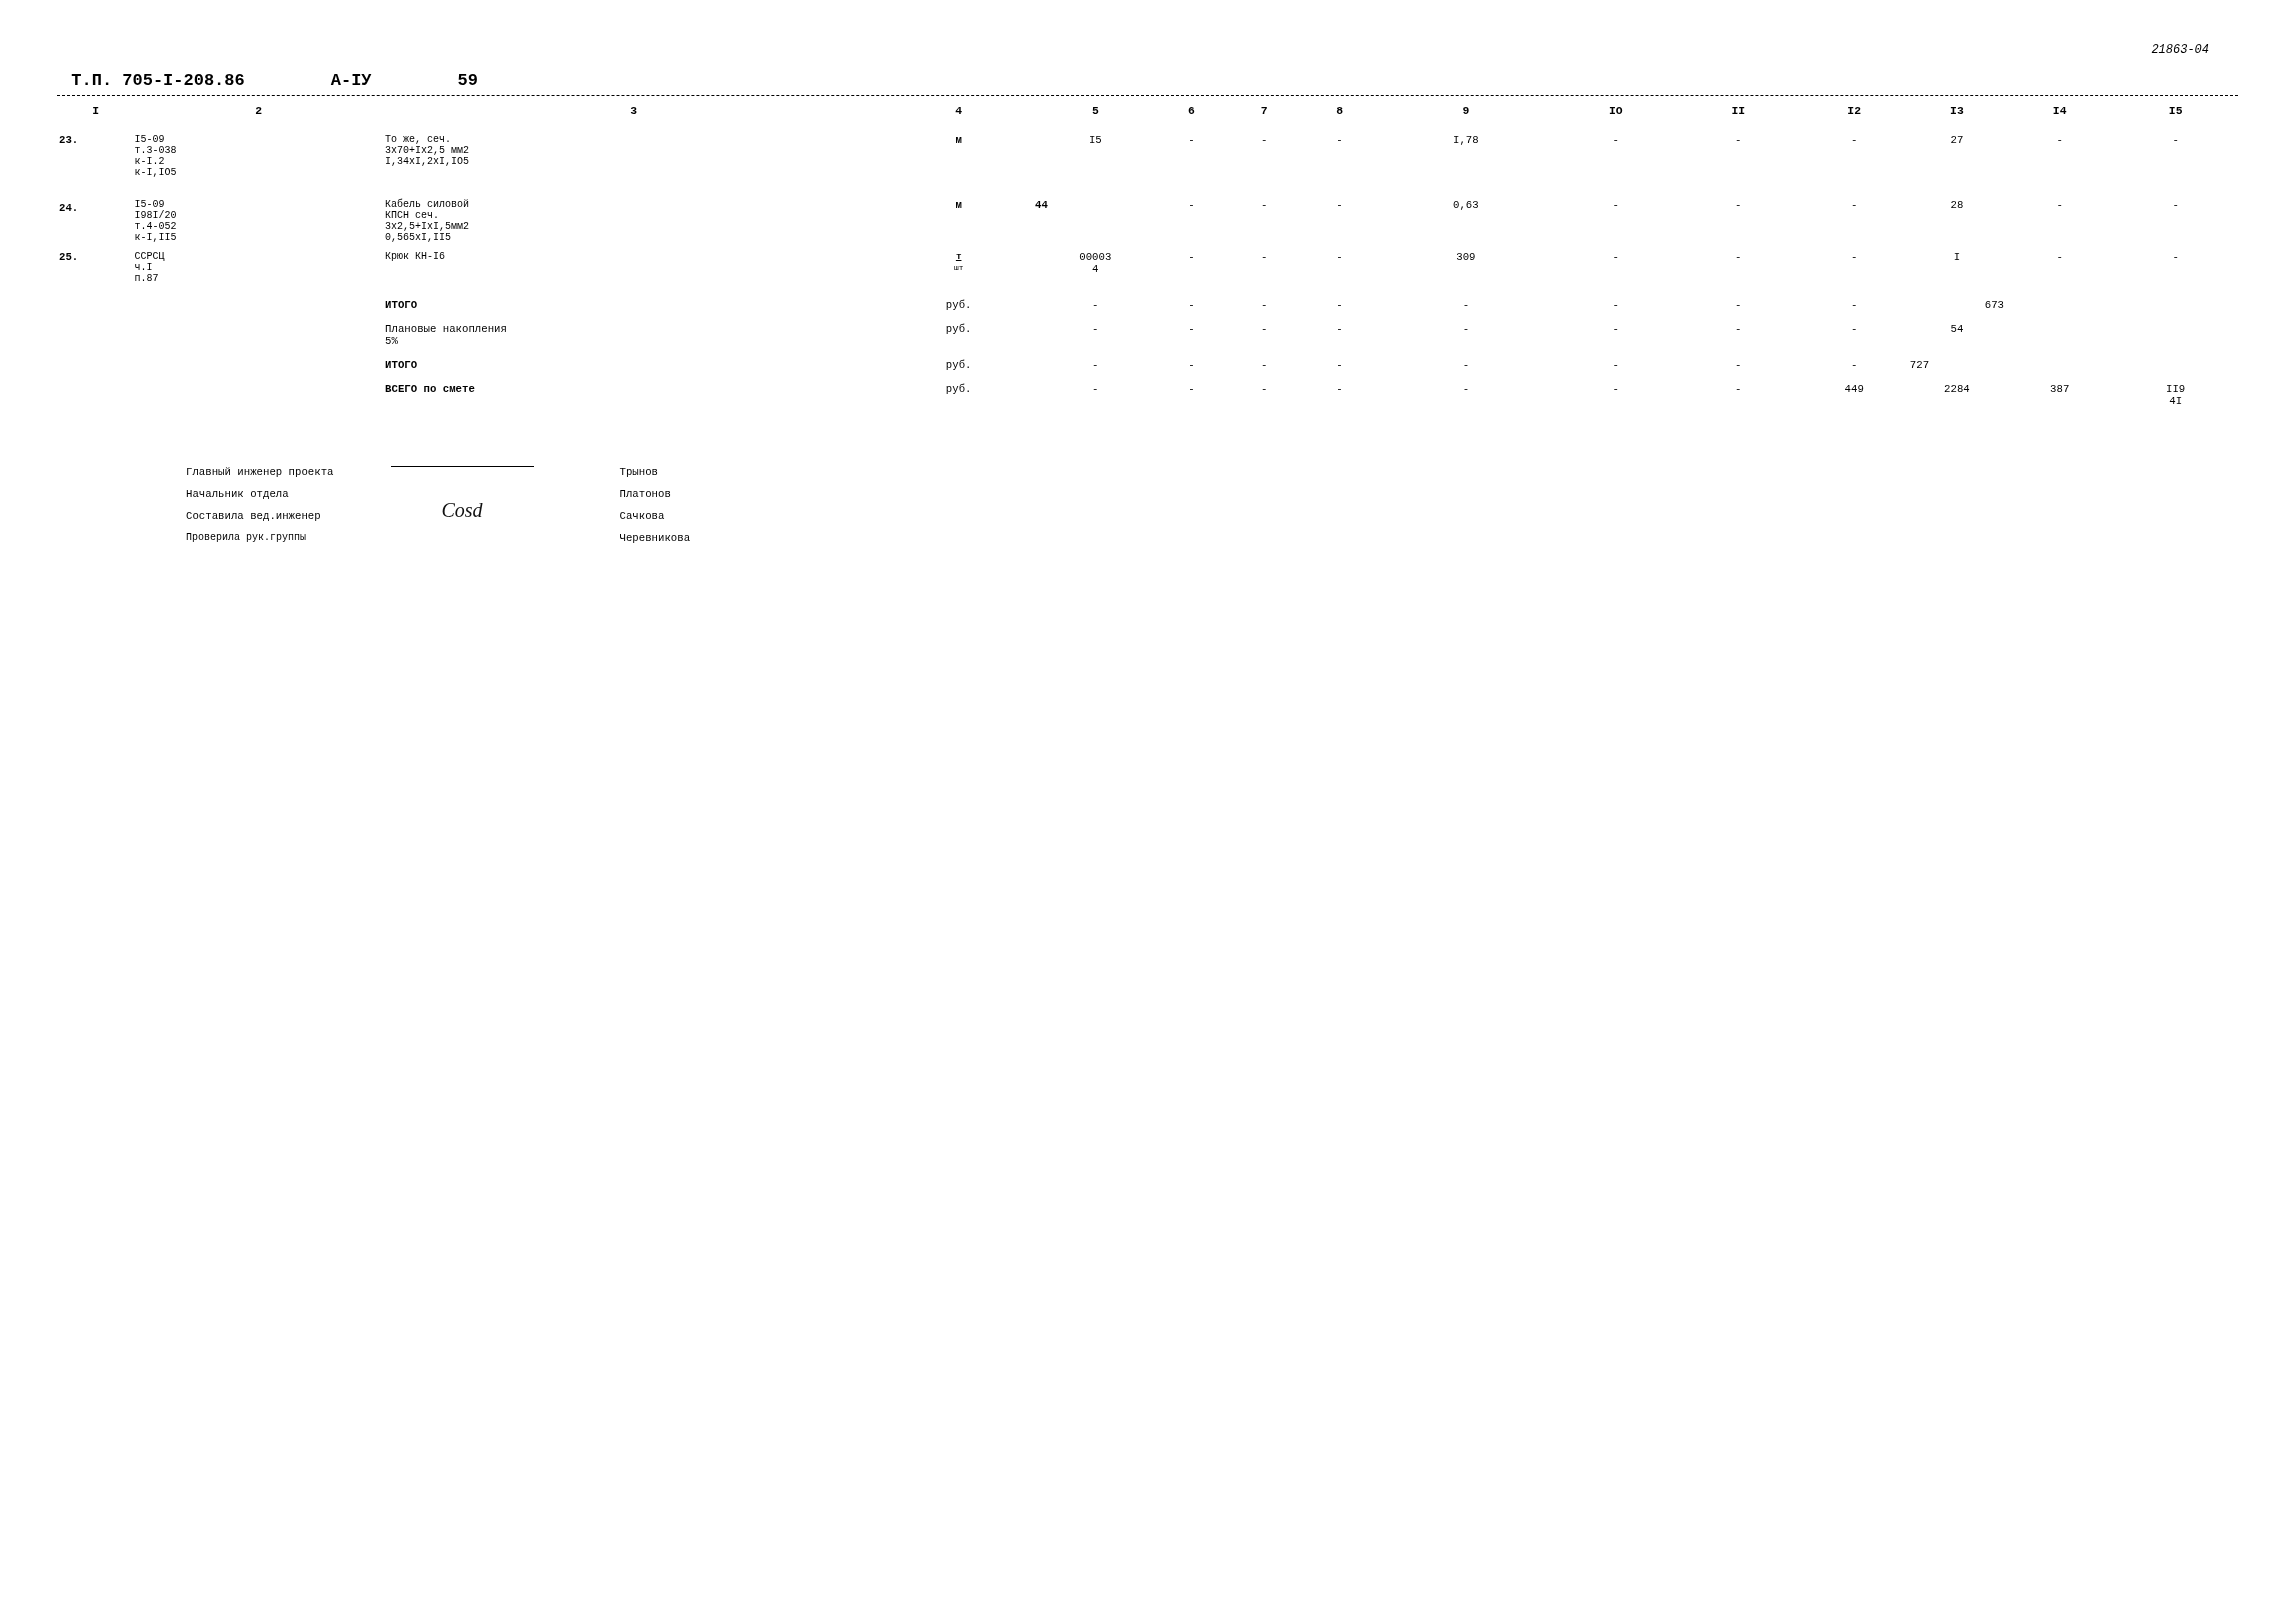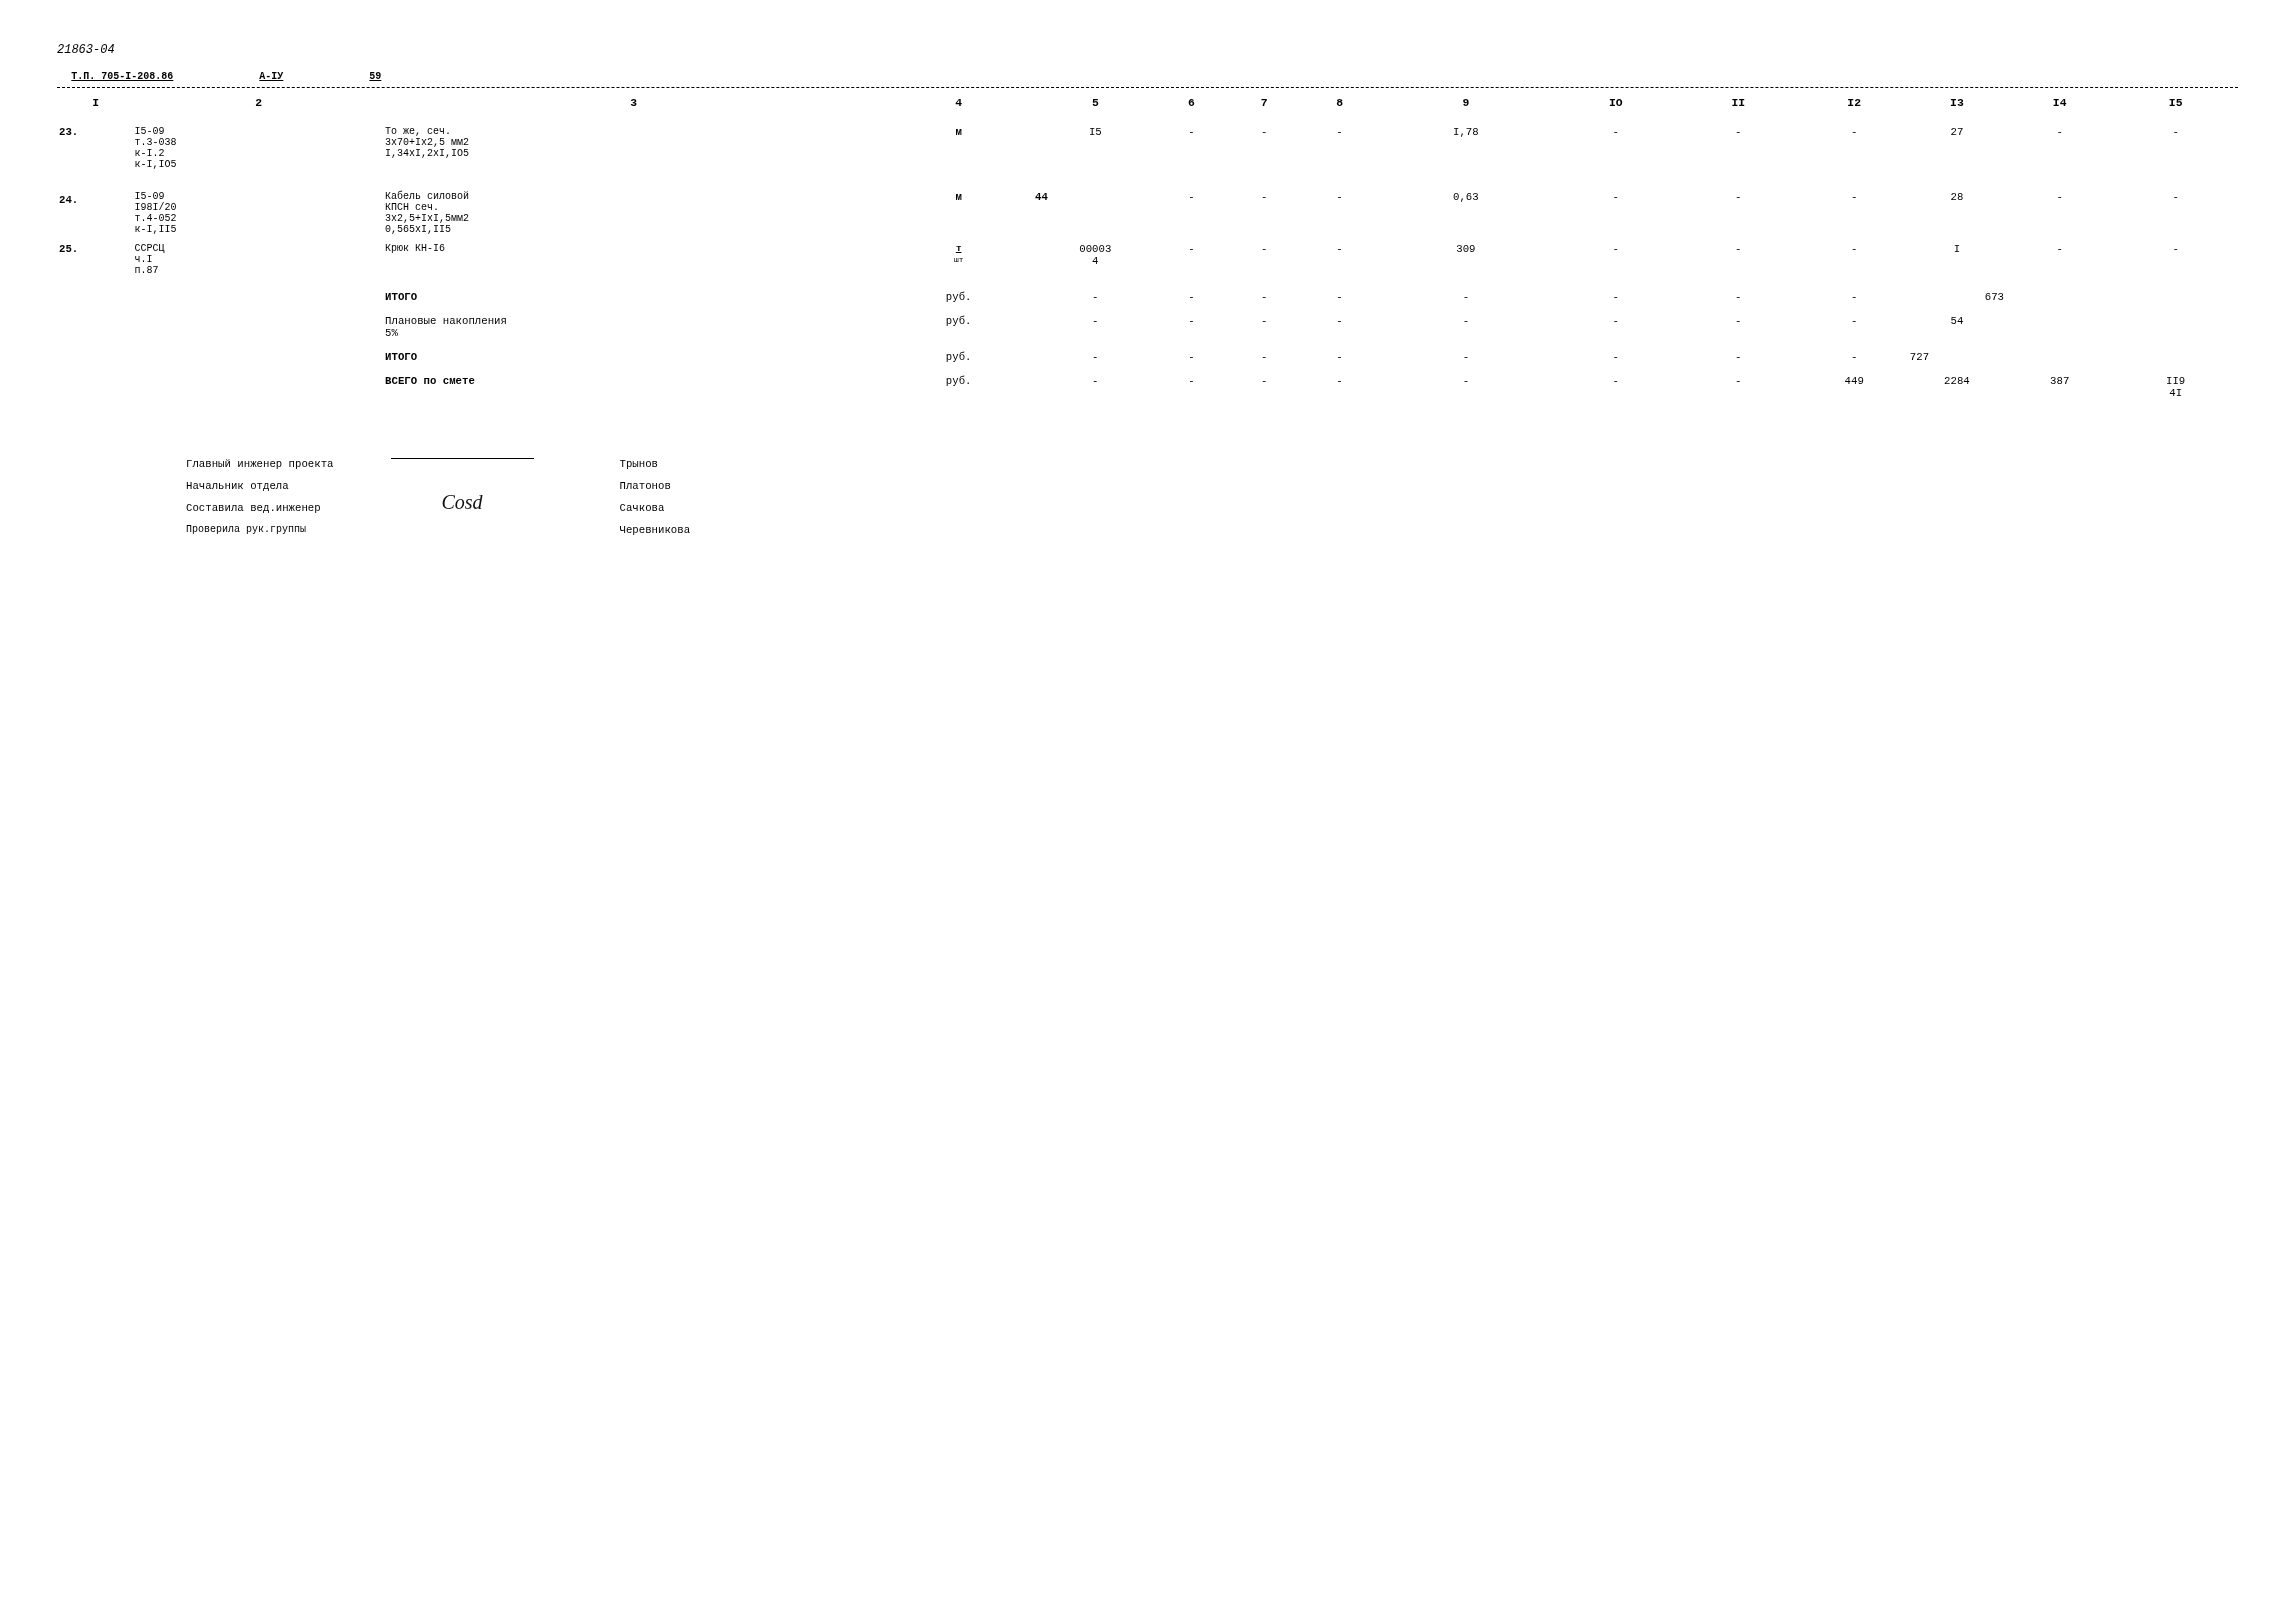--- a/index.html
+++ b/index.html
@@ -8,38 +8,38 @@
       font-family: 'Courier New', Courier, monospace;
       font-size: 10.7px;
       color: #000;
       width: 2295px;
       min-height: 1612px;
       padding: 43px 57px;
       position: relative;
     }
 
     .doc-number {
+      text-align: right;
       font-style: italic;
       font-size: 12px;
       margin-bottom: 14.3px;
       margin-right: 29px;
     }
 
     .header-line {
       display: flex;
       gap: 86px;
       align-items: baseline;
       margin-bottom: 4.3px;
       padding-left: 14.3px;
     }
 
     .header-line span {
-      font-size: 10px;
+      font-size: 17px;
       font-weight: bold;
-      text-decoration: underline;
     }
 
     .dashed-line {
       border-top: 1.4px dashed #000;
       margin-bottom: 2.9px;
     }
 
     .signature-section {
       margin-top: 57px;
       padding-left: 129px;

